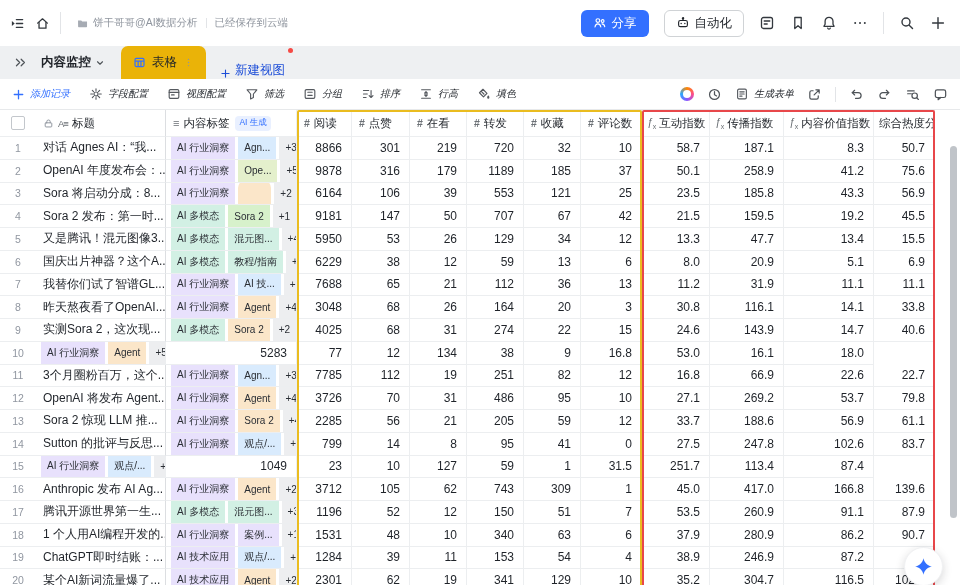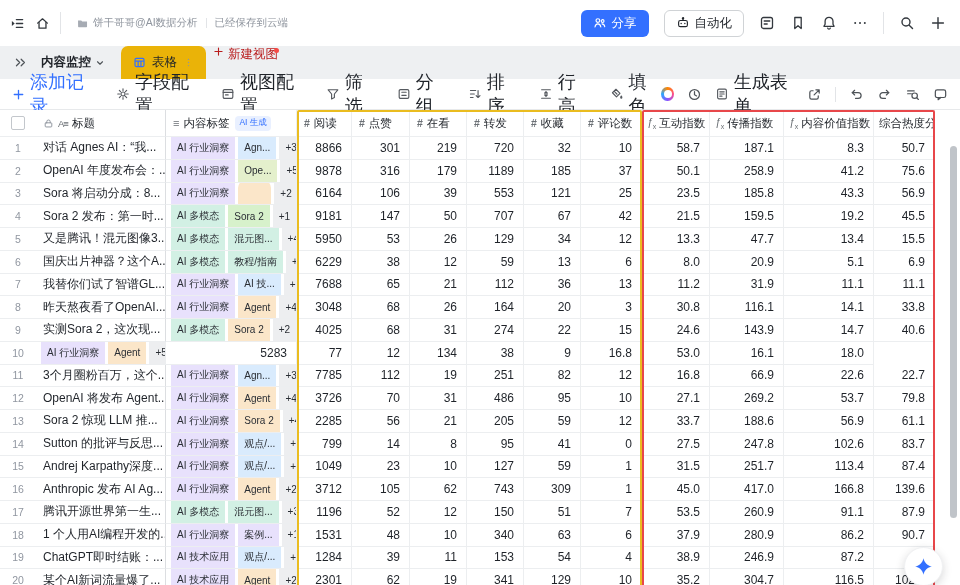--- a/index.html
+++ b/index.html
@@ -26,28 +26,28 @@
   .tb-right{display:flex;align-items:center;gap:15px;}
   .btn-share{display:flex;align-items:center;gap:5px;height:27px;padding:0 12px;border:none;border-radius:6px;background:#3370ff;color:#fff;font-size:12.5px;font-family:inherit;cursor:pointer;}
   .btn-auto{display:flex;align-items:center;gap:5px;height:27px;padding:0 11px;border:1px solid #d0d3d6;border-radius:6px;background:#fff;color:#1f2329;font-size:12.5px;font-family:inherit;cursor:pointer;}
 
   
   .viewbar{height:33px;background:#eef0f2;display:flex;align-items:stretch;padding-left:10px;box-sizing:border-box;}
   .viewbar .icon-btn{padding:0 4px;color:#4e5358;}
   .view-switcher{display:flex;align-items:center;gap:4px;padding:0 10px;font-size:12.5px;font-weight:700;cursor:pointer;}
   .tab-active{display:flex;align-items:center;gap:6px;padding:0 12px;margin-left:6px;background:#eab308;border-radius:7px 7px 0 0;font-size:12.5px;cursor:pointer;}
   .tab-active .kebab{color:#8f959e;}
-  .new-view{position:relative;display:flex;align-items:flex-start;gap:4px;padding:0 7px;font-size:12.5px;color:#b91c1c;cursor:pointer;}
+  .new-view{position:relative;display:flex;align-items:flex-end;gap:4px;padding:0 14px;font-size:12.5px;color:#1d4ed8;cursor:pointer;}
   .red-dot{position:absolute;top:2px;right:6px;width:5px;height:5px;border-radius:50%;background:#f54a45;}
 
   
   .toolbar{height:31px;display:flex;align-items:center;justify-content:space-between;padding:0 12px;border-bottom:1px solid #e7e9eb;box-sizing:border-box;background:#fff;}
   .tool-left{display:flex;align-items:center;gap:19px;}
   .tool-right{display:flex;align-items:center;gap:13px;}
-  .tool{display:flex;align-items:center;gap:5px;font-size:18px;color:#1f2329;cursor:pointer;}
+  .tool{display:flex;align-items:center;gap:5px;font-size:10px;color:#1f2329;cursor:pointer;font-style:italic;}
   .tool .tico{color:#55595f;}
   .tool.add{color:#3370ff;font-weight:500;}
   .tool.add .tico{color:#3370ff;}
   .ai-ring{width:14px;height:14px;border-radius:50%;background:conic-gradient(#ff8800,#ff4d88,#8855ff,#2aa7ff,#ff8800);display:flex;align-items:center;justify-content:center;cursor:pointer;}
   .ai-ring-inner{width:8px;height:8px;border-radius:50%;background:#fff;}
 
   
   .table-area{position:relative;width:960px;height:485px;background:#fff;}
   .grid-cols{display:grid;grid-template-columns:36px 130px 131px 55px 58px 57px 57px 57px 61px 68px 74px 90px 61px;}
   .thead{height:27px;}
@@ -661,21 +661,20 @@
           <div class="td num">95</div>
           <div class="td num">41</div>
           <div class="td num">0</div>
           <div class="td num">27.5</div>
           <div class="td num">247.8</div>
           <div class="td num">102.6</div>
           <div class="td num">83.7</div>
         </div>
         <div class="tr grid-cols">
           <div class="td rownum">15</div>
-          <div class="td title">Andrej Karpathy深度...</div>
           <div class="td tags">
             <div class="pill" style="background: rgb(232, 225, 252);">AI 行业洞察</div>
             <div class="pill" style="background: rgb(217, 235, 253);">观点/...</div>
             <div class="pill" style="background: rgb(237, 238, 240);">+2</div>
           </div>
           <div class="td num">1049</div>
           <div class="td num">23</div>
           <div class="td num">10</div>
           <div class="td num">127</div>
           <div class="td num">59</div>

